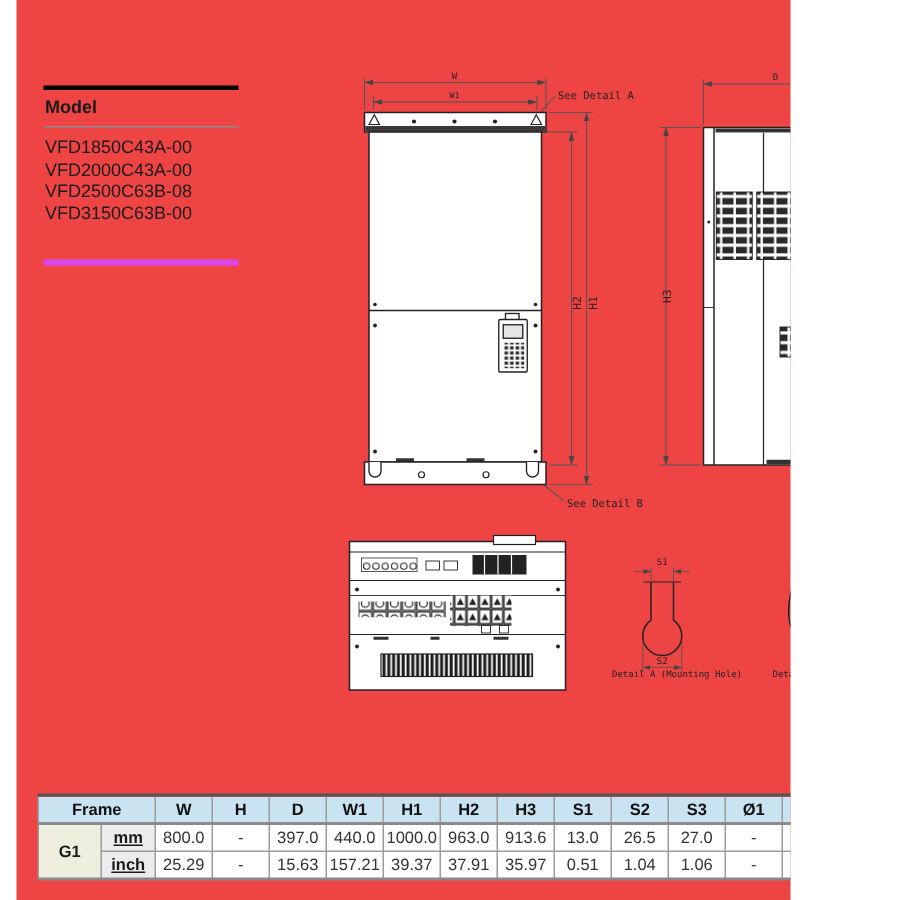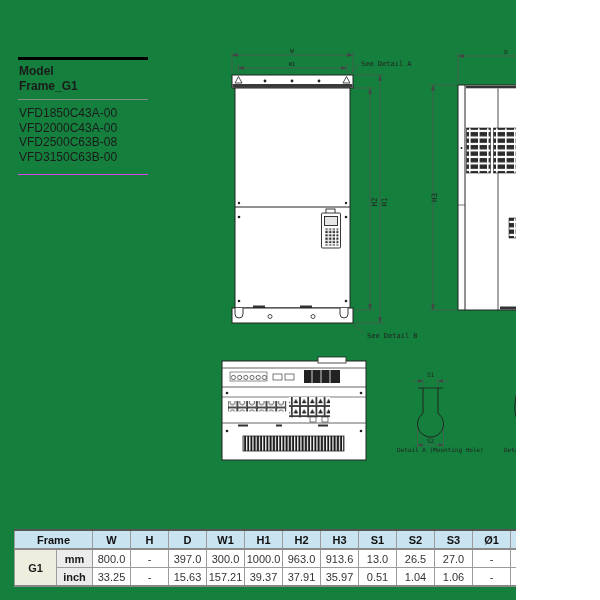--- a/index.html
+++ b/index.html
@@ -1,49 +1,48 @@
 <!DOCTYPE html>
 <html><head>
 <meta charset="utf-8">
 <style>
   html,body{margin:0;padding:0;background:#fff;}
-  .page{position:relative;width:516px;height:600px;background:#15803d;overflow:hidden;
-        font-family:"Liberation Sans",sans-serif;color:#1a1a1a;}
+  .page{position:relative;width:516px;height:600px;background:#ef4444;overflow:hidden;
+        font-family:"Liberation Sans",sans-serif;color:#1a1a1a;margin-left:11px;}
   .abs{position:absolute;}
 
   
   .model-panel{position:absolute;left:18px;top:57px;width:130px;border-top:3px solid #000;}
   .mp-title{font-weight:bold;font-size:12px;line-height:15px;padding:4px 0 5px 1px;
             border-bottom:1px solid #8a8a8a;}
-  .mp-list{padding:6px 0 9px 1px;border-bottom:1px solid #d946ef;font-size:12px;line-height:14.7px;}
+  .mp-list{padding:6px 0 23px 1px;border-bottom:4px solid #d946ef;font-size:12px;line-height:14.7px;}
 
   
   .cad-caption{position:absolute;font-family:"DejaVu Sans Mono",monospace;font-size:6px;
                color:#222;white-space:nowrap;}
 
   
   table.dims{position:absolute;left:14px;top:529px;border-collapse:collapse;table-layout:fixed;
              width:572px;font-size:11px;}
   table.dims td,table.dims th{border:1px solid #9c9c9c;text-align:center;vertical-align:middle;
              height:17px;padding:0;overflow:hidden;}
   table.dims{border-top:2px solid #555;border-bottom:2px solid #888;}
   table.dims tr.hdr th{background:#c9e3f1;font-weight:bold;color:#111;border-bottom:2px solid #8b8b8b;}
   td.frame-val{background:#eeeede;font-weight:bold;}
-  td.unit{background:#ececec;font-weight:bold;}
+  td.unit{background:#ececec;font-weight:bold;text-decoration:underline;}
   td.val{background:#fff;color:#333;}
 </style>
 </head>
 <body>
 
 <div class="page">
 
   <div class="model-panel">
     <div class="mp-title">
       <div>Model</div>
-      <div>Frame_G1</div>
     </div>
     <div class="mp-list">
       <div class="mp-item">VFD1850C43A-00</div>
       <div class="mp-item">VFD2000C43A-00</div>
       <div class="mp-item">VFD2500C63B-08</div>
       <div class="mp-item">VFD3150C63B-00</div>
     </div>
   </div>
 
   <svg class="abs" style="left:225px;top:40px" width="200" height="312" viewBox="0 0 200 312">
@@ -278,34 +277,34 @@
       <th>Ø1</th>
       <th>Ø2</th>
       <th>Ø3</th>
     </tr>
     <tr>
       <td class="frame-val" rowspan="2">G1</td>
       <td class="unit">mm</td>
       <td class="val">800.0</td>
       <td class="val">-</td>
       <td class="val">397.0</td>
-      <td class="val">300.0</td>
+      <td class="val">440.0</td>
       <td class="val">1000.0</td>
       <td class="val">963.0</td>
       <td class="val">913.6</td>
       <td class="val">13.0</td>
       <td class="val">26.5</td>
       <td class="val">27.0</td>
       <td class="val">-</td>
       <td class="val">-</td>
       <td class="val">-</td>
     </tr>
     <tr>
       <td class="unit">inch</td>
-      <td class="val">33.25</td>
+      <td class="val">25.29</td>
       <td class="val">-</td>
       <td class="val">15.63</td>
       <td class="val">157.21</td>
       <td class="val">39.37</td>
       <td class="val">37.91</td>
       <td class="val">35.97</td>
       <td class="val">0.51</td>
       <td class="val">1.04</td>
       <td class="val">1.06</td>
       <td class="val">-</td>

